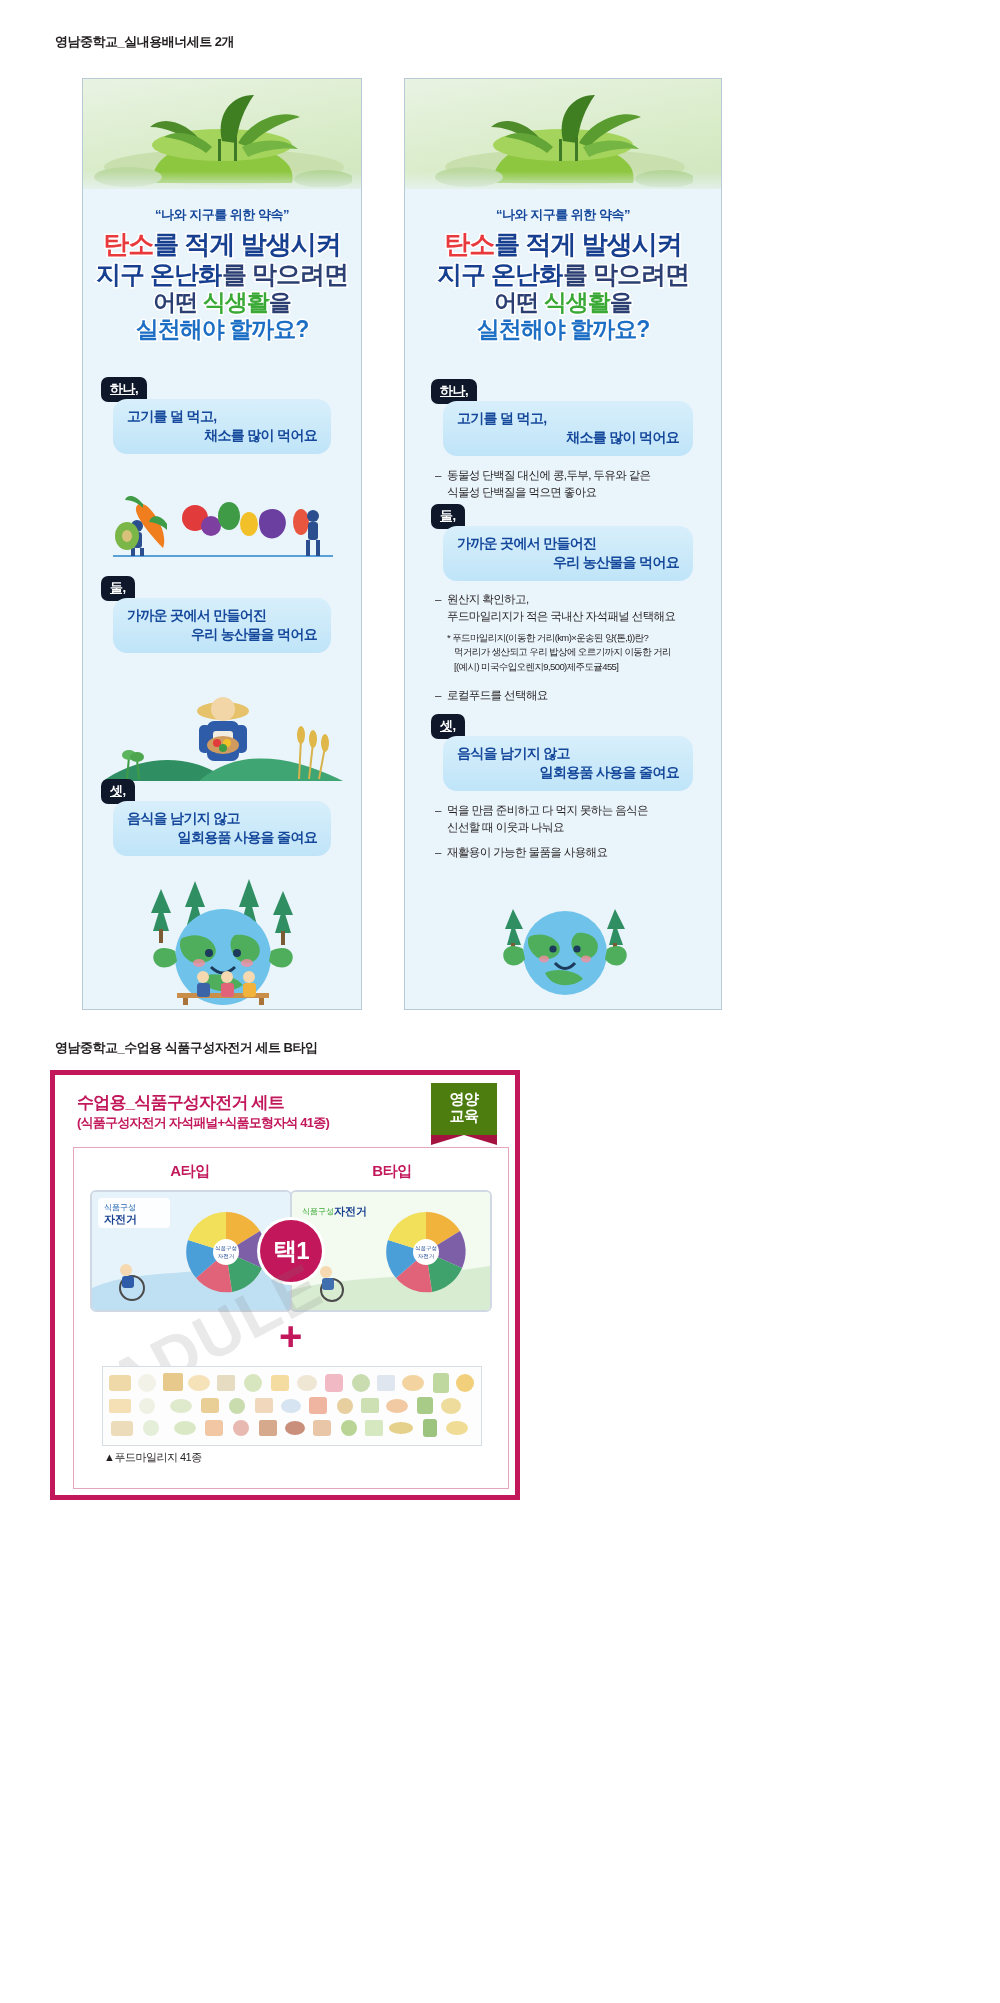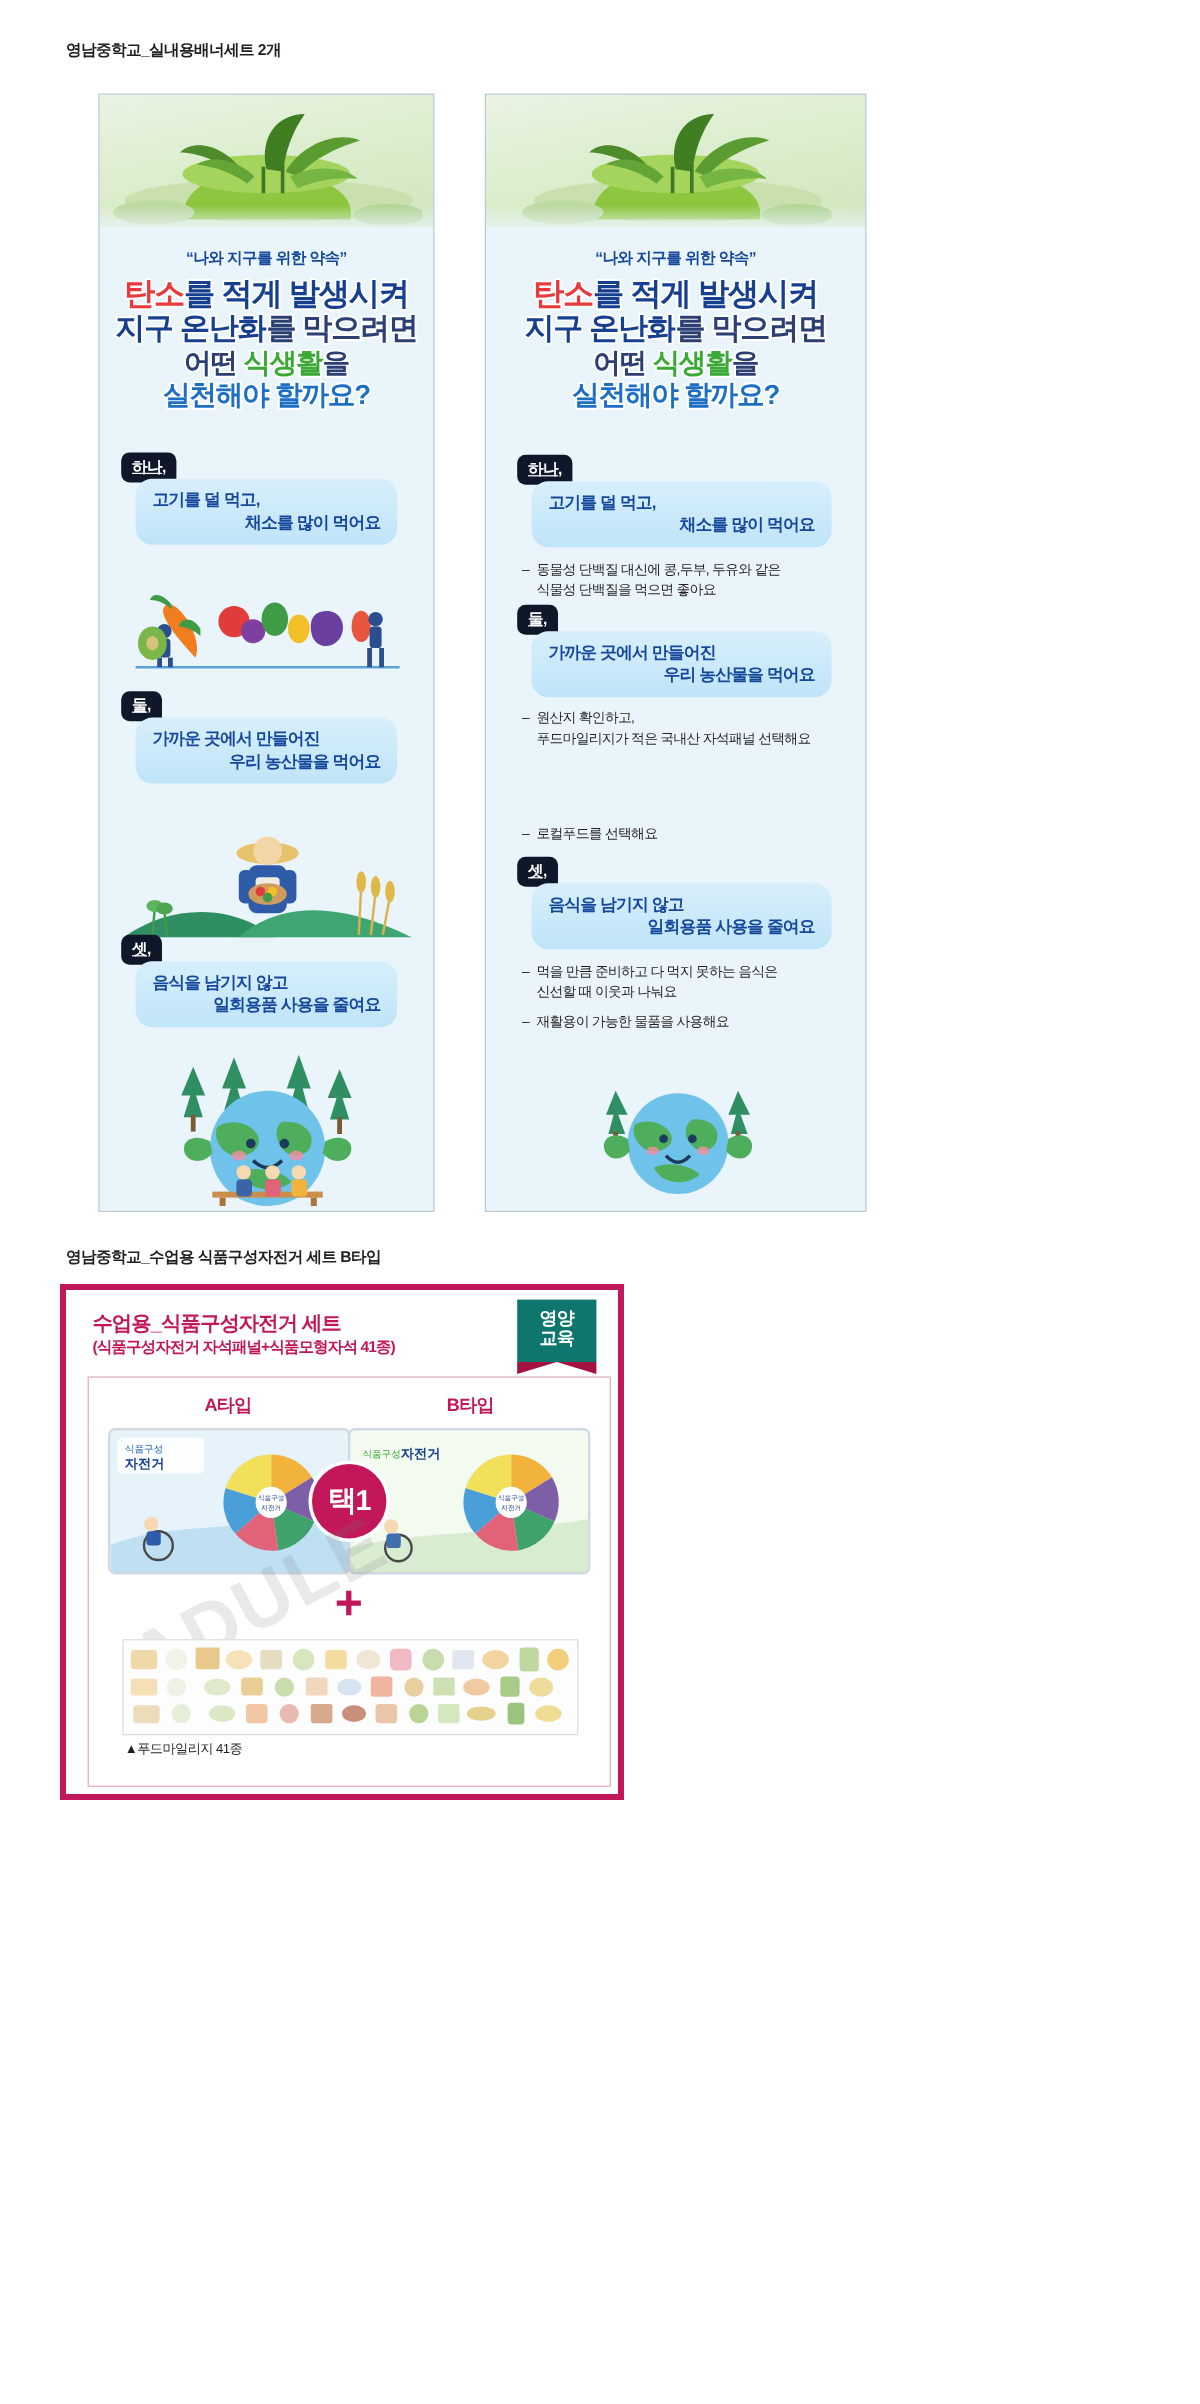--- a/index.html
+++ b/index.html
@@ -38,21 +38,21 @@
   .dashline .txt{display:block;padding-left:12px;}
   .note{position:absolute;font-size:9.5px;color:#231f20;letter-spacing:-0.6px;line-height:1.5;}
 
   
   .illu{position:absolute;}
   .earth-wrap{position:absolute;}
 
   
   .card{position:absolute;background:#ffffff;border:5px solid #c2185b;box-sizing:border-box;}
   .card-title{position:absolute;color:#c2185b;font-weight:bold;letter-spacing:-0.8px;}
-  .ribbon{position:absolute;background:#0f766e;color:#fff;text-align:center;font-weight:bold;font-size:15px;line-height:1.15;letter-spacing:-0.5px;padding:7px 0 10px;}
+  .ribbon{position:absolute;background:#4d7c0f;color:#fff;text-align:center;font-weight:bold;font-size:15px;line-height:1.15;letter-spacing:-0.5px;padding:7px 0 10px;}
   .ribbon:after{content:"";position:absolute;left:0;bottom:-10px;width:0;height:0;border-left:33px solid #a4123f;border-right:33px solid #a4123f;border-bottom:10px solid transparent;}
   .inner-box{position:absolute;border:1px solid #e3a6bd;background:#fff;}
   .type-label{position:absolute;text-align:center;font-size:15px;font-weight:bold;color:#c2185b;letter-spacing:-0.5px;}
   .panel{position:absolute;border:2px solid #cfd8e3;border-radius:6px;background:linear-gradient(to bottom,#eaf5fb,#dbeef8);overflow:hidden;}
   .pick{position:absolute;width:62px;height:62px;border-radius:50%;background:#c2185b;color:#fff;font-weight:bold;font-size:24px;text-align:center;line-height:62px;letter-spacing:-1px;box-shadow:0 0 0 3px #fff;}
   .plus{position:absolute;color:#c2185b;font-weight:bold;font-size:40px;line-height:1;}
   .foodstrip{position:absolute;border:1px solid #d8dde3;background:#fdfdfd;overflow:hidden;}
   .strip-cap{position:absolute;font-size:11px;color:#231f20;letter-spacing:-0.5px;}
   .watermark{position:absolute;font-size:64px;font-weight:bold;color:rgba(120,120,120,0.16);transform:rotate(-28deg);letter-spacing:2px;}
 </style>
@@ -246,20 +246,25 @@
 
   <div class="numtag" style="left:26px;top:425px;">둘,</div>
   <div class="bubble" style="left:38px;top:447px;width:250px;">
     <div class="l1">가까운 곳에서 만들어진</div>
     <div class="l2">우리 농산물을 먹어요</div>
   </div>
   <div class="dashline" style="left:30px;top:512px;width:280px;">
     <span class="dash">–</span>
     <span class="txt">원산지 확인하고,</span>
     <span class="txt">푸드마일리지가 적은 국내산 자석패널 선택해요</span>
+  </div>
+  <div class="note" style="left:42px;top:552px;width:270px;">
+    <div>* 푸드마일리지(이동한 거리(km)×운송된 양(톤,t))란?</div>
+    <div style="padding-left:7px;">먹거리가 생산되고 우리 밥상에 오르기까지 이동한 거리</div>
+    <div style="padding-left:7px;">[(예시) 미국수입오렌지9,500)제주도귤455]</div>
   </div>
   <div class="dashline" style="left:30px;top:608px;width:280px;">
     <span class="dash">–</span>
     <span class="txt">로컬푸드를 선택해요</span>
   </div>
 
   <div class="numtag" style="left:26px;top:635px;">셋,</div>
   <div class="bubble" style="left:38px;top:657px;width:250px;">
     <div class="l1">음식을 남기지 않고</div>
     <div class="l2">일회용품 사용을 줄여요</div>

